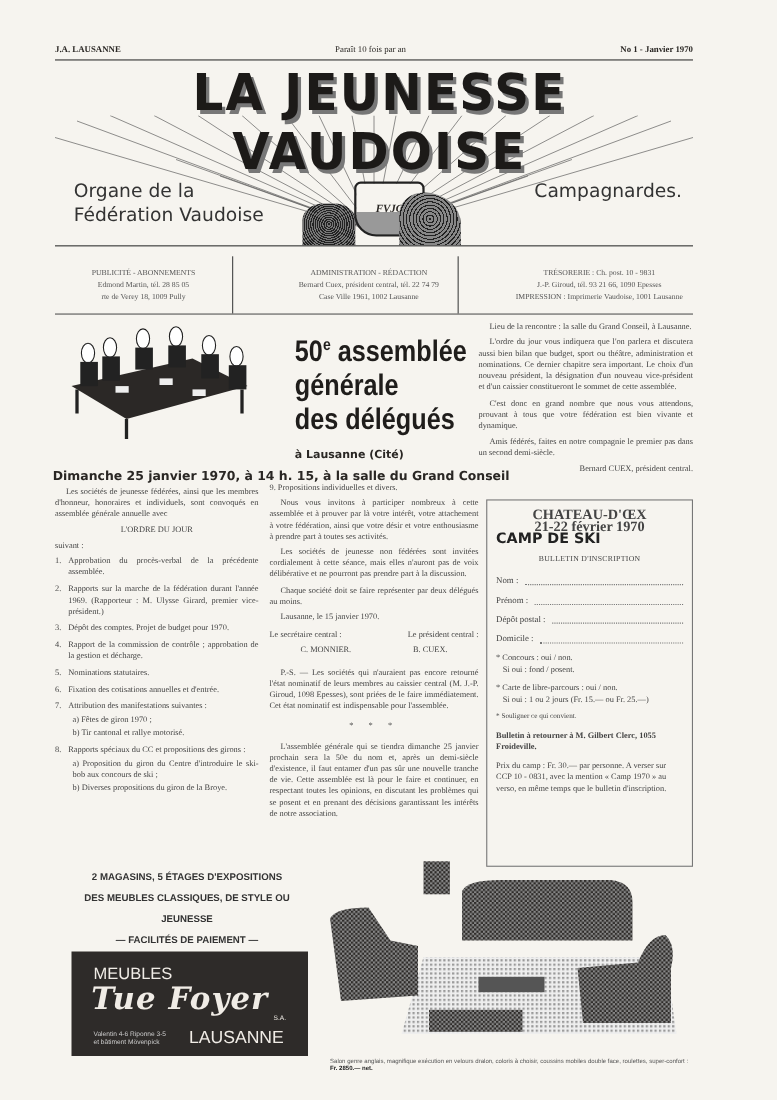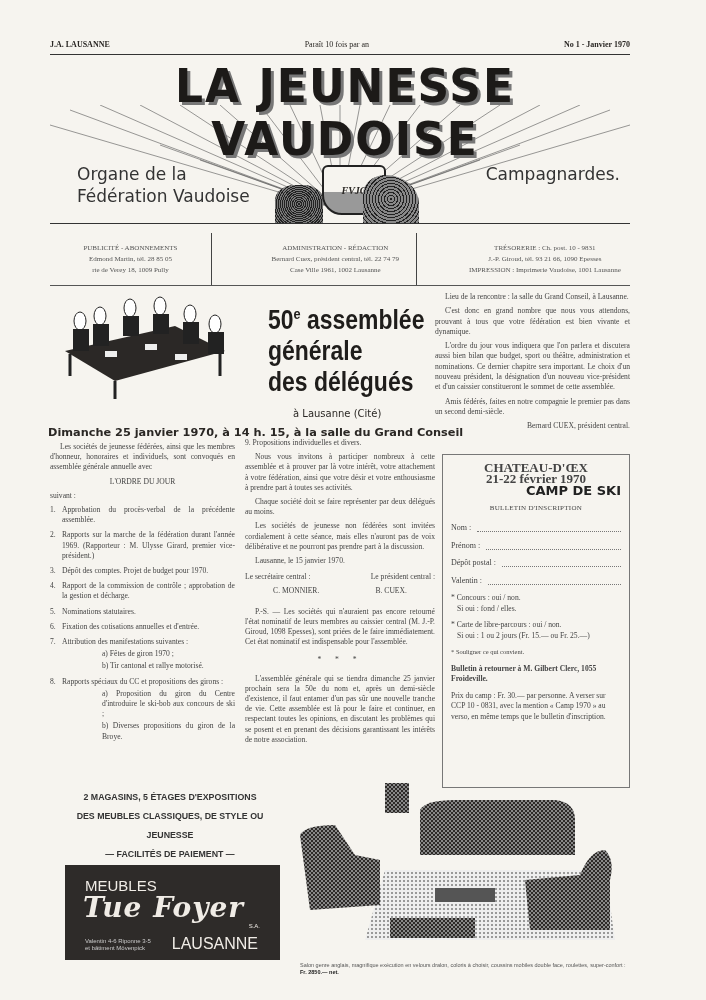--- a/index.html
+++ b/index.html
@@ -15,21 +15,21 @@
     position: absolute; left: 10px; top: 6px; width: 570px; text-align: center;
     font-family: "DejaVu Sans", sans-serif; font-weight: bold; font-size: 44px;
     letter-spacing: 2px; color: #1c1a18;
     text-shadow: 3px 3px 0 #777;
     transform: scaleY(1.05);
   }
   .rays { position: absolute; left: 0; top: 50px; width: 580px; height: 115px; }
   .organ-left, .organ-right {
     position: absolute; font-family: "DejaVu Sans", sans-serif; font-size: 17px; line-height: 22px; color: #333;
   }
-  .organ-left { left: 27px; top: 108px; }
+  .organ-left { left: 17px; top: 108px; }
   .organ-right { right: 10px; top: 108px; text-align: right; }
   .crest {
     position: absolute; left: 272px; top: 110px; width: 64px; height: 50px;
     border: 2px solid #222; border-radius: 6px 6px 20px 20px; background: linear-gradient(180deg, #f6f4ef 55%, #999 55%);
     display: flex; align-items: center; justify-content: center; font-size: 10px; font-weight: bold; font-style: italic;
   }
   .bush-left { position: absolute; left: 225px; top: 130px; width: 48px; height: 38px; background: repeating-radial-gradient(circle, #222 0 1px, #777 1px 2px); border-radius: 40% 40% 0 0; }
   .bush-right { position: absolute; left: 313px; top: 120px; width: 56px; height: 48px; background: repeating-radial-gradient(circle, #222 0 1px, #888 1px 3px); border-radius: 40% 60% 0 0; }
   .mast-rule { position: absolute; left: 0; top: 168px; width: 580px; border-top: 1.5px solid #333; }
 
@@ -41,43 +41,43 @@
 
   .rule2 { border-top: 1.5px solid #555; }
 
   .assembly { position: relative; height: 150px; }
   .assembly-img { position: absolute; left: 5px; top: 10px; width: 180px; height: 105px; }
   .assembly-title {
     position: absolute; left: 218px; top: 12px; font-family: "Liberation Sans", sans-serif; font-weight: bold;
     font-size: 27px; line-height: 31px; color: #1f1d1b; transform: scaleX(0.85); transform-origin: left top;
   }
   .assembly-title sup { font-size: 15px; }
-  .assembly-place { position: absolute; left: 218px; top: 122px; font-family: "DejaVu Sans", sans-serif; font-weight: normal; font-size: 10px; margin-left: 25px; }
+  .assembly-place { position: absolute; left: 218px; top: 122px; font-family: "DejaVu Sans", sans-serif; font-weight: bold; font-size: 10px; }
   .assembly-date { position: absolute; left: -2px; top: 140px; font-family: "DejaVu Sans", sans-serif; font-weight: bold; font-size: 11.3px; white-space: nowrap; }
 
   .right-col { position: absolute; left: 385px; top: 0; width: 195px; font-size: 7.6px; line-height: 10.3px; color: #444; text-align: justify; }
   .right-col p { text-indent: 10px; margin-bottom: 4px; }
   .right-col .sig { text-align: right; margin-top: 4px; }
 
   .body-cols { position: absolute; left: 0; top: 420px; width: 580px; }
   .col1 { position: absolute; left: 0; top: 0; width: 185px; font-size: 7.6px; line-height: 10.2px; color: #444; text-align: justify; }
   .col2 { position: absolute; left: 195px; top: -4px; width: 190px; font-size: 7.6px; line-height: 10.2px; color: #444; text-align: justify; }
   .col1 p, .col2 p { margin-bottom: 4px; }
   .indent { text-indent: 10px; }
   .center { text-align: center; }
   .ol-item { display: flex; margin-bottom: 5px; }
   .ol-item .n { width: 12px; flex: none; }
-  .sub { padding-left: 22px; margin-top: 2px; margin-left: 36px; }
+  .sub { padding-left: 22px; margin-top: 2px; }
   .sigrow { display: flex; justify-content: space-between; margin-top: 6px; }
   .sigrow2 { display: flex; justify-content: space-around; margin-top: 4px; margin-bottom: 10px; }
   .stars { text-align: center; margin: 8px 0; letter-spacing: 6px; }
 
   .ski-box { position: absolute; left: 392px; top: 414px; width: 188px; height: 334px; border: 1px solid #777; padding: 8px 8px; font-size: 7.6px; line-height: 10.5px; color: #444; }
   .ski-place { text-align: center; font-size: 13px; font-weight: bold; }
-  .ski-title { text-align: right; font-family: "DejaVu Sans", sans-serif; font-weight: bold; font-size: 13px; margin: 2px 0 6px; color: #222; }
+  .ski-title { text-align: left; font-family: "DejaVu Sans", sans-serif; font-weight: bold; font-size: 13px; margin: 2px 0 6px; color: #222; }
   .ski-sub { text-align: center; font-size: 7px; margin-bottom: 10px; letter-spacing: 0.3px; }
   .field { display: flex; align-items: center; margin-bottom: 7px; font-size: 8px; }
   .field .dots { flex: 1; border-bottom: 1px dotted #777; margin-left: 6px; height: 8px; }
   .ski-note { margin-bottom: 6px; }
 
   .ad { position: absolute; left: 0; top: 720px; width: 580px; height: 200px; }
   .ad-lines { position: absolute; left: 0; top: 8px; width: 240px; text-align: center; font-family: "Liberation Sans", sans-serif; font-weight: bold; font-size: 8.8px; line-height: 19px; color: #333; }
   .ad-logo { position: absolute; left: 15px; top: 85px; width: 215px; height: 95px; background: #2e2b29; color: #f0ece6; }
   .ad-logo .meubles { position: absolute; left: 20px; top: 12px; font-family: "Liberation Sans", sans-serif; font-size: 15px; }
   .ad-logo .brand { position: absolute; left: 18px; top: 26px; font-family: "DejaVu Serif", serif; font-style: italic; font-weight: bold; font-size: 28px; letter-spacing: 1px; }
@@ -196,22 +196,22 @@
         <div><span>50</span><sup>e</sup><span> assemblée</span></div>
         <div>générale</div>
         <div>des délégués</div>
       </div>
       <div class="assembly-place">à Lausanne (Cité)</div>
       <div class="assembly-date">Dimanche 25 janvier 1970, à 14 h. 15, à la salle du Grand Conseil</div>
     </div>
 
     <div class="right-col" style="top:6px;">
       <p>Lieu de la rencontre : la salle du Grand Conseil, à Lausanne.</p>
+      <p>L'ordre du jour vous indiquera que l'on parlera et discutera aussi bien bilan que budget, sport ou théâtre, administration et nominations. Ce dernier chapitre sera important. Le choix d'un nouveau président, la désignation d'un nouveau vice-président et d'un caissier constitueront le sommet de cette assemblée.</p>
       <p>C'est donc en grand nombre que nous vous attendons, prouvant à tous que votre fédération est bien vivante et dynamique.</p>
-      <p>L'ordre du jour vous indiquera que l'on parlera et discutera aussi bien bilan que budget, sport ou théâtre, administration et nominations. Ce dernier chapitre sera important. Le choix d'un nouveau président, la désignation d'un nouveau vice-président et d'un caissier constitueront le sommet de cette assemblée.</p>
       <p>Amis fédérés, faites en notre compagnie le premier pas dans un second demi-siècle.</p>
       <div class="sig">Bernard CUEX, président central.</div>
     </div>
   </div>
 </div>
 
 <div style="position:absolute; left:50px; top:0; width:580px;">
   <div class="body-cols" style="top:442px;">
     <div class="col1">
       <p class="indent">Les sociétés de jeunesse fédérées, ainsi que les membres d'honneur, honoraires et individuels, sont convoqués en assemblée générale annuelle avec</p>
@@ -253,22 +253,22 @@
         <div><span>Rapports spéciaux du CC et propositions des girons :</span>
           <div class="sub" style="padding-left:4px">a) Proposition du giron du Centre d'introduire le ski-bob aux concours de ski ;</div>
           <div class="sub" style="padding-left:4px">b) Diverses propositions du giron de la Broye.</div>
         </div>
       </div>
     </div>
 
     <div class="col2">
       <p>9. Propositions individuelles et divers.</p>
       <p class="indent">Nous vous invitons à participer nombreux à cette assemblée et à prouver par là votre intérêt, votre attachement à votre fédération, ainsi que votre désir et votre enthousiasme à prendre part à toutes ses activités.</p>
+      <p class="indent">Les sociétés de jeunesse non fédérées sont invitées cordialement à cette séance, mais elles n'auront pas de voix délibérative et ne pourront pas prendre part à la discussion.</p>
       <p class="indent">Chaque société doit se faire représenter par deux délégués au moins.</p>
-      <p class="indent">Les sociétés de jeunesse non fédérées sont invitées cordialement à cette séance, mais elles n'auront pas de voix délibérative et ne pourront pas prendre part à la discussion.</p>
       <p class="indent">Lausanne, le 15 janvier 1970.</p>
       <div class="sigrow">
         <span>Le secrétaire central :</span>
         <span>Le président central :</span>
       </div>
       <div class="sigrow2">
         <span>C. MONNIER.</span>
         <span>B. CUEX.</span>
       </div>
       <p class="indent">P.-S. — Les sociétés qui n'auraient pas encore retourné l'état nominatif de leurs membres au caissier central (M. J.-P. Giroud, 1098 Epesses), sont priées de le faire immédiatement. Cet état nominatif est indispensable pour l'assemblée.</p>
@@ -287,26 +287,26 @@
         </div>
       <div class="field">
           <span>Prénom :</span>
           <span class="dots"></span>
         </div>
       <div class="field">
           <span>Dépôt postal :</span>
           <span class="dots"></span>
         </div>
       <div class="field">
-          <span>Valentin :</span>
+          <span>Domicile :</span>
           <span class="dots"></span>
         </div>
       <div class="ski-note">
         <div>* Concours : oui / non.</div>
-        <div style="padding-left:6px">Si oui : fond / elles.</div>
+        <div style="padding-left:6px">Si oui : fond / posent.</div>
       </div>
       <div class="ski-note">
         <div>* Carte de libre-parcours : oui / non.</div>
         <div style="padding-left:6px">Si oui : 1 ou 2 jours (Fr. 15.— ou Fr. 25.—)</div>
       </div>
       <div class="ski-note" style="font-size:6.5px">* Souligner ce qui convient.</div>
       <div class="ski-note" style="font-weight:bold">Bulletin à retourner à M. Gilbert Clerc, 1055 Froideville.</div>
       <div class="ski-note">Prix du camp : Fr. 30.— par personne. A verser sur CCP 10 - 0831, avec la mention « Camp 1970 » au verso, en même temps que le bulletin d'inscription.</div>
     </div>
   </div>

